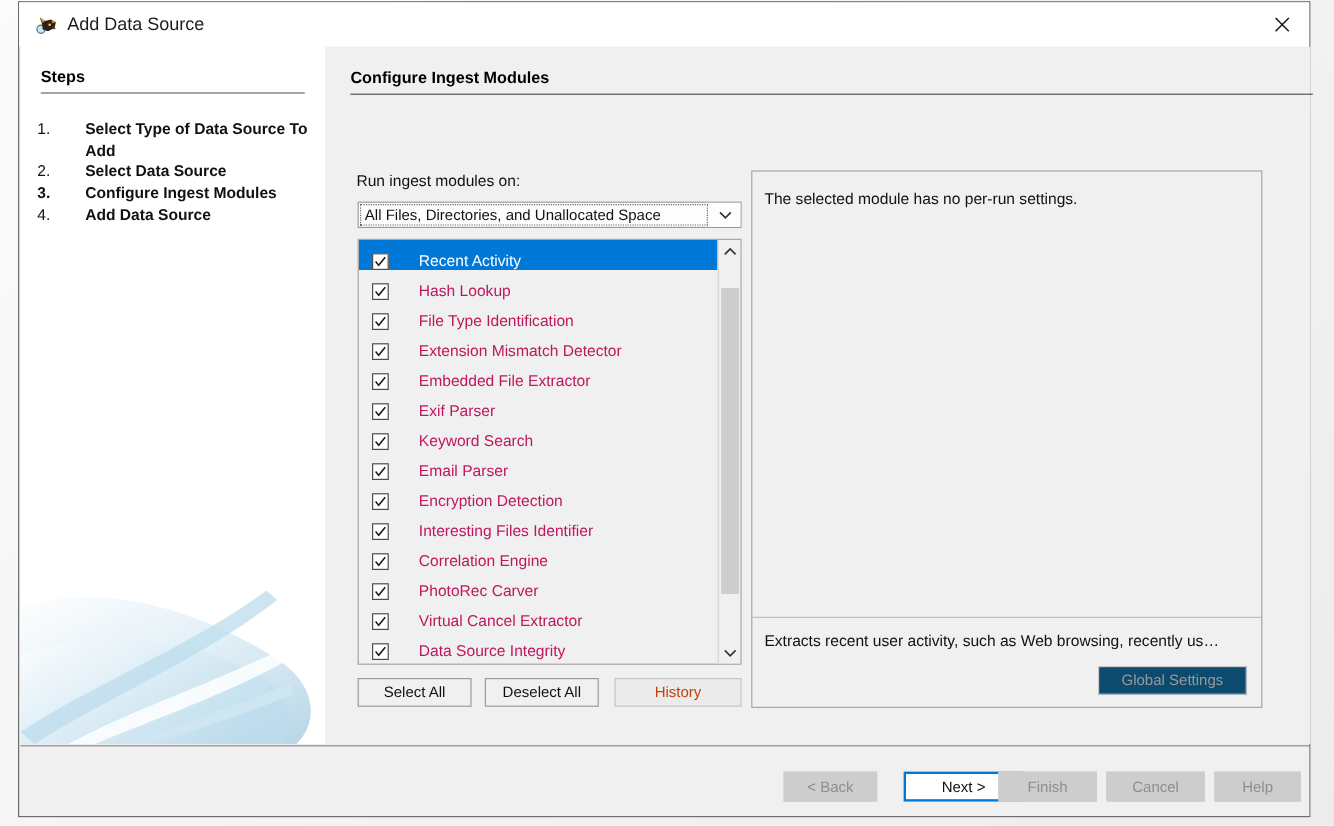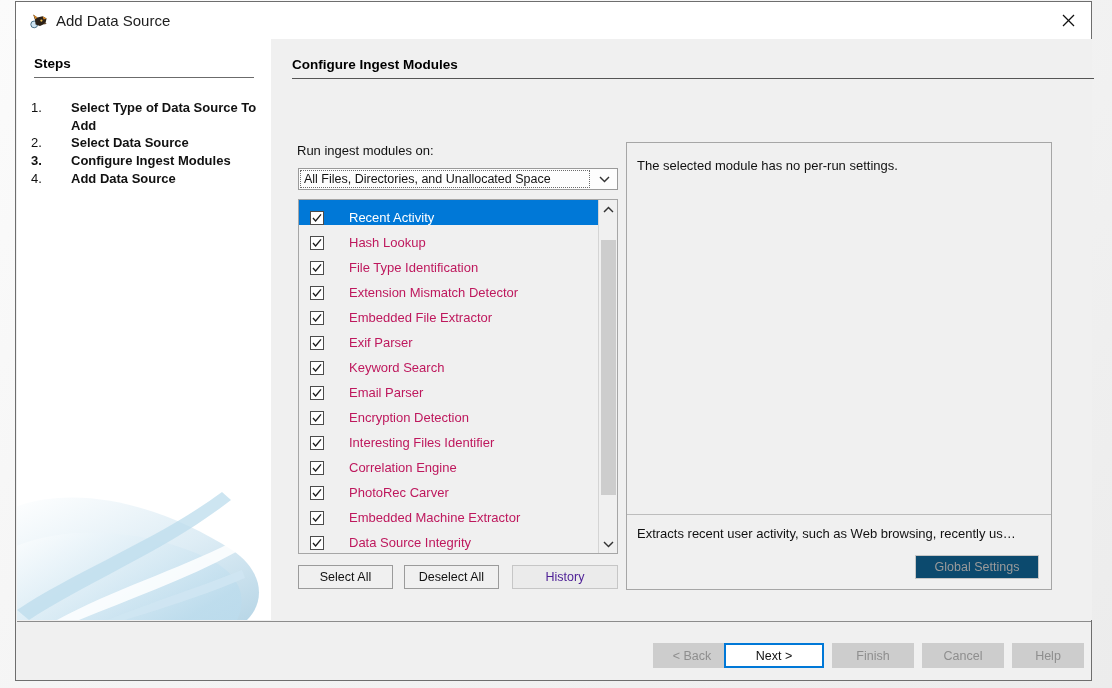--- a/index.html
+++ b/index.html
@@ -315,21 +315,21 @@
     color: #111;
     display: flex;
     align-items: center;
     justify-content: center;
     cursor: default;
   }
   #btn-select-all { left: 26px;  width: 95px; }
   #btn-deselect-all { left: 132px; width: 95px; }
   #btn-history {
     left: 240px; width: 106px;
-    color: #4c1d95;
+    color: #c2410c;
     background: #ebebeb;
     border-color: #c6c6c6;
   }
 
   
   #settings-panel {
     position: absolute;
     left: 354px;
     top: 103px;
     width: 426px;
@@ -406,21 +406,21 @@
     border: 1px solid #cdcdcd;
     color: #8e8e8e;
   }
   .fbtn.primary {
     background: #ffffff;
     border: 2px solid #0078d7;
     color: #111;
     font-weight: normal;
   }
   #btn-back   { left: 636px; width: 78px; }
-  #btn-next   { left: 707px; width: 100px; }
+  #btn-next   { left: 736px; width: 100px; }
   #btn-finish { left: 815px; width: 82px; }
   #btn-cancel { left: 905px; width: 82px; }
   #btn-help   { left: 995px; width: 72px; }
 </style>
 </head>
 <body>
 
 <div id="desktop">
 
   <div id="dialog">
@@ -624,21 +624,21 @@
               <span class="mlabel">PhotoRec Carver</span>
             </div>
             <div class="module-row">
               <div class="cb-wrap">
                 <div class="cbox">
                   <svg width="12" height="12" viewBox="0 0 12 12">
                     <polyline points="2,6 4.6,9 10,2.4" fill="none" stroke="#1a1a1a" stroke-width="1.3"></polyline>
                   </svg>
                 </div>
               </div>
-              <span class="mlabel">Embedded Machine Extractor</span>
+              <span class="mlabel">Virtual Cancel Extractor</span>
             </div>
             <div class="module-row">
               <div class="cb-wrap">
                 <div class="cbox">
                   <svg width="12" height="12" viewBox="0 0 12 12">
                     <polyline points="2,6 4.6,9 10,2.4" fill="none" stroke="#1a1a1a" stroke-width="1.3"></polyline>
                   </svg>
                 </div>
               </div>
               <span class="mlabel">Data Source Integrity</span>

